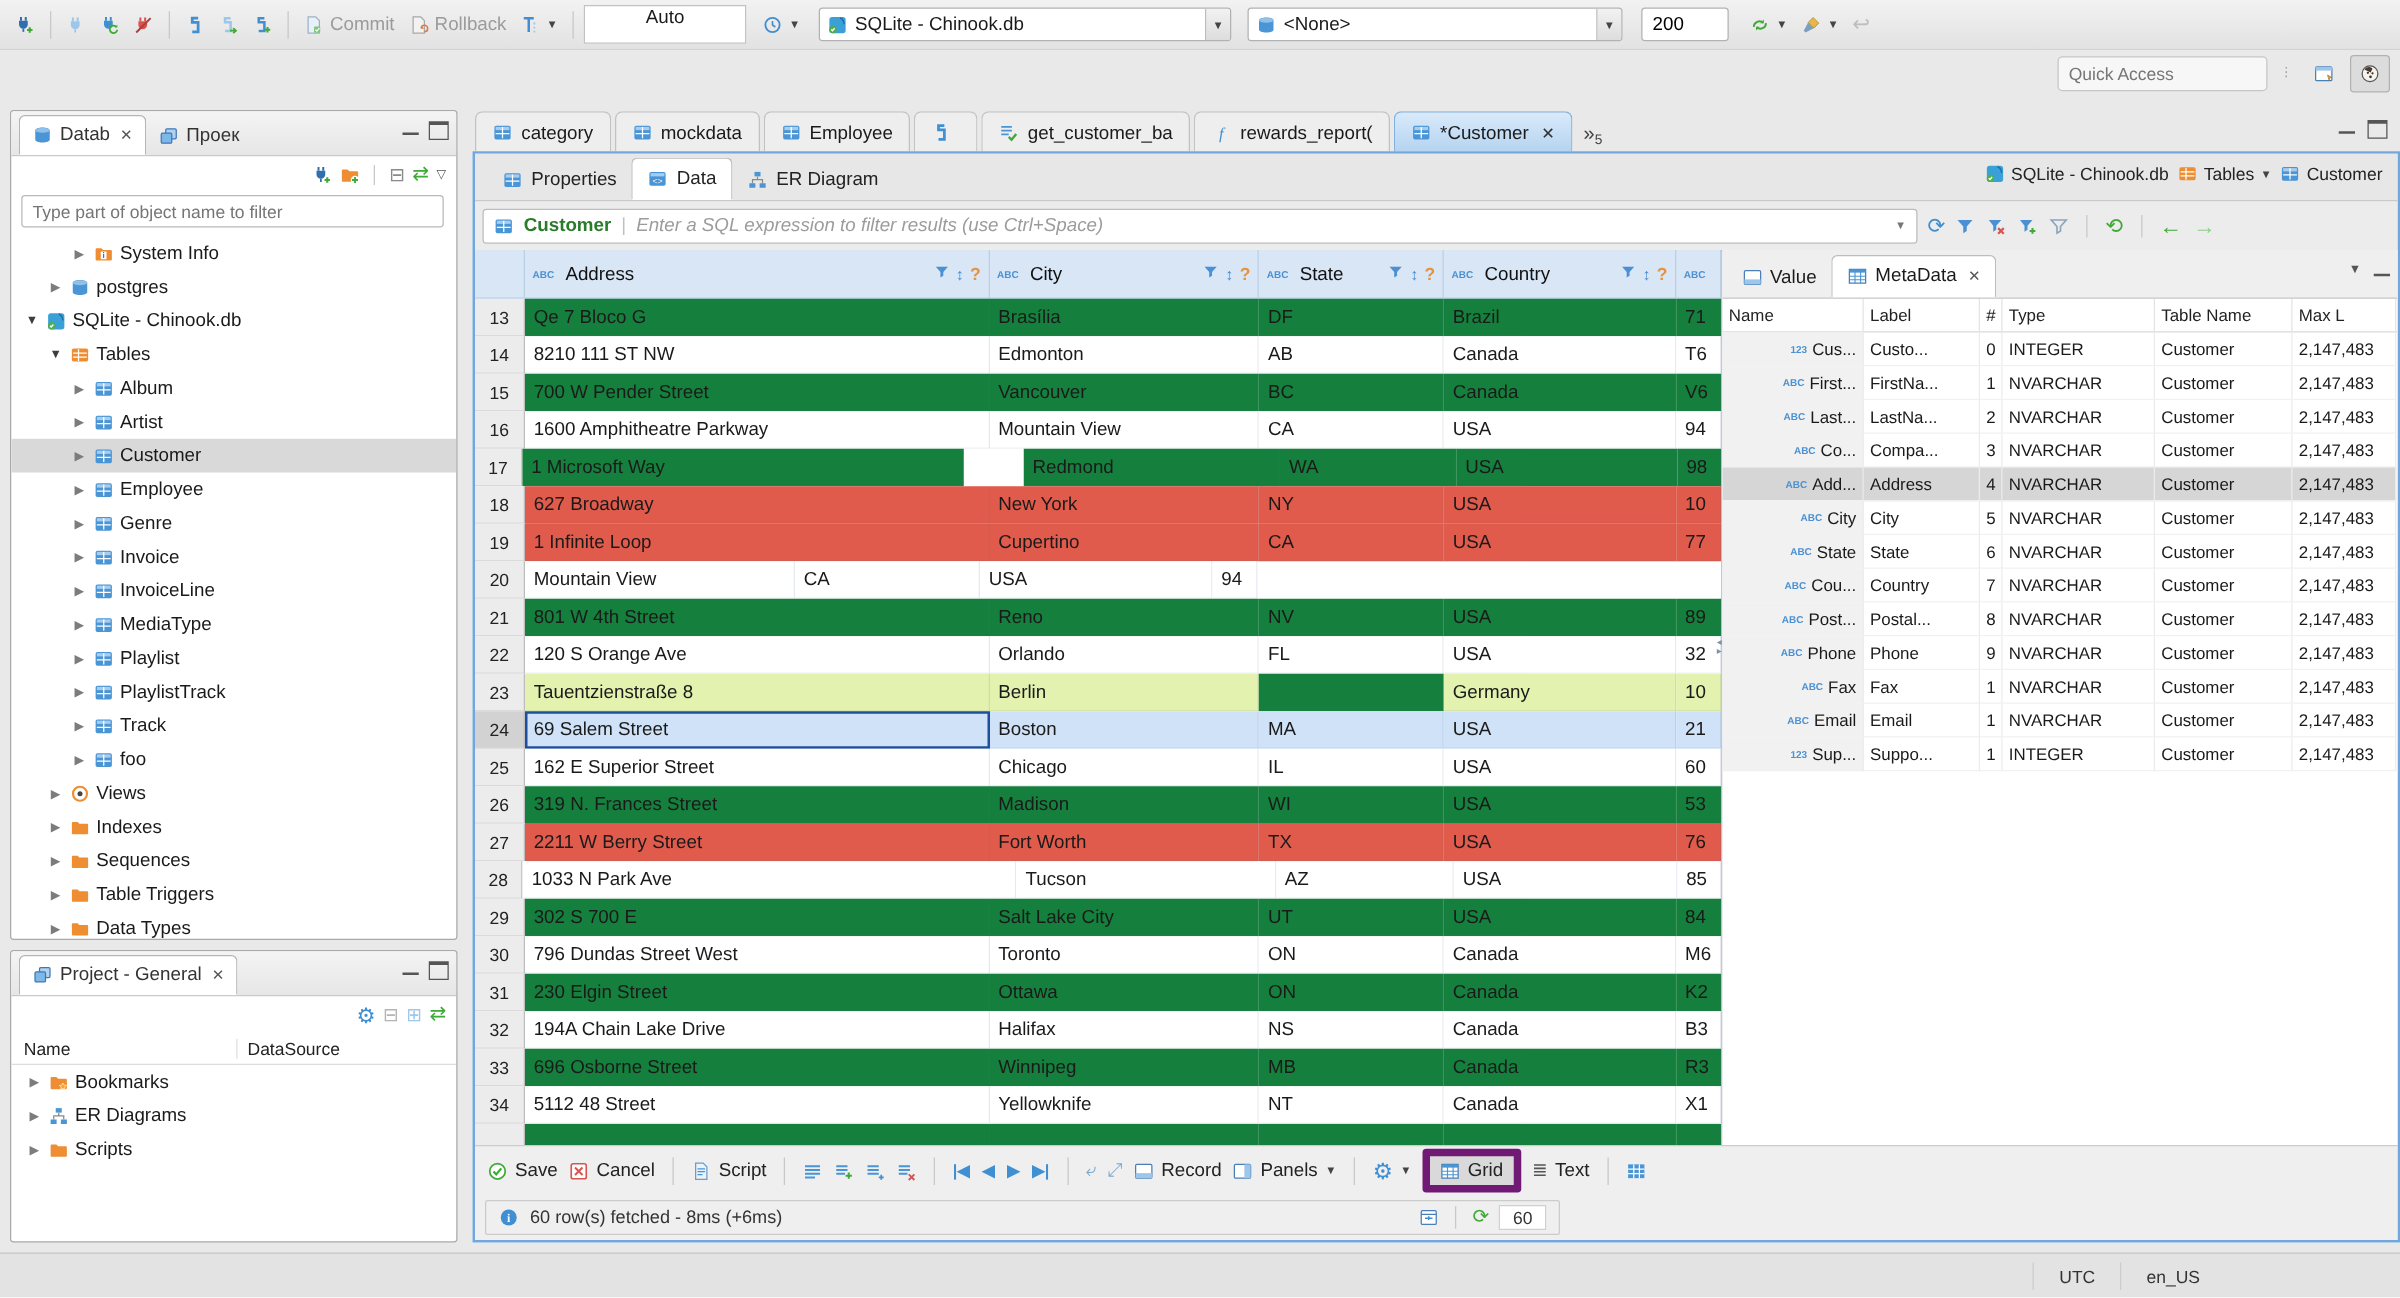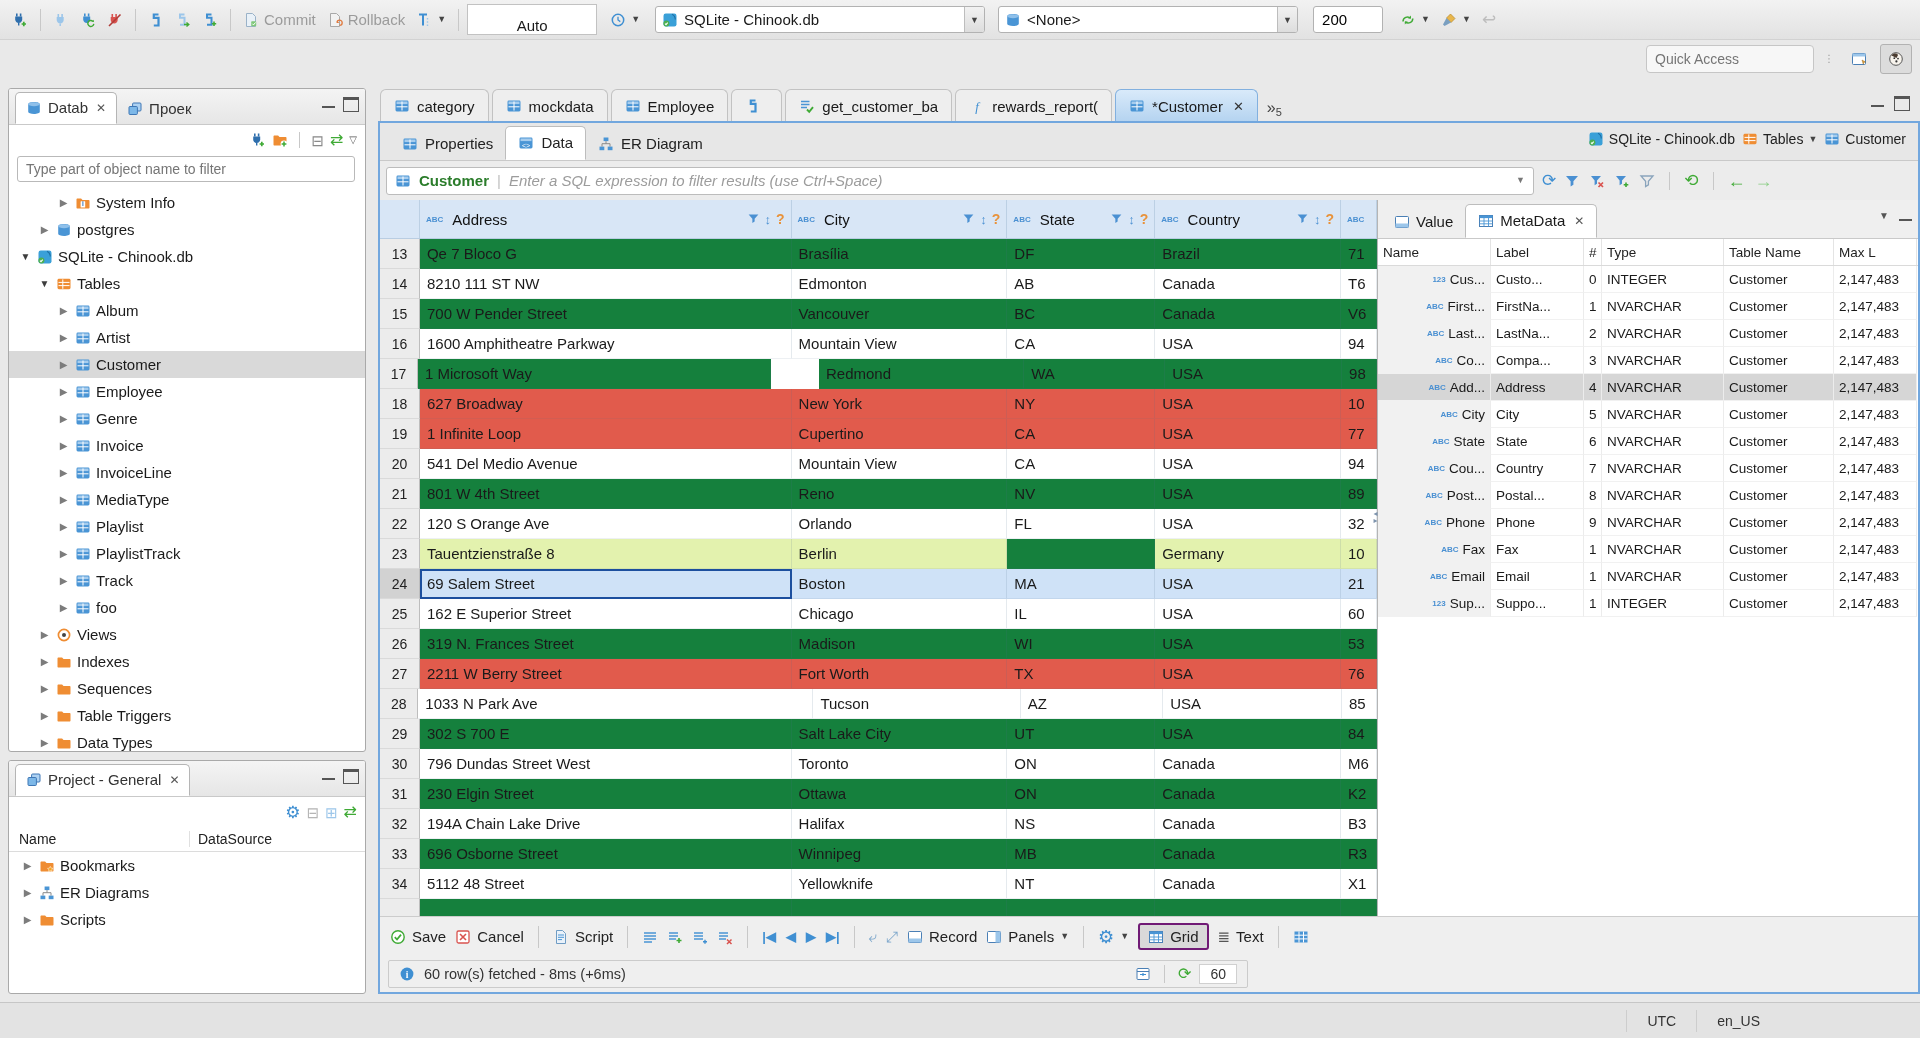--- a/index.html
+++ b/index.html
@@ -12,21 +12,21 @@
 
   
   .topbar{position:absolute;left:0;top:0;width:100%;height:40px;background:linear-gradient(#f2f2f2,#e2e2e2);
           border-bottom:1px solid #d2d2d2;display:flex;align-items:center;padding:0 8px;box-sizing:border-box;gap:3px}
   .tbtn{display:flex;align-items:center;gap:5px;padding:2px 4px;border-radius:3px}
   .dislbl{color:#9b9b9b;font-size:15px}
   .combo{display:flex;align-items:center;background:#fff;border:1px solid #b2b2b2;border-radius:3px;height:27px;
          padding-left:6px;gap:6px;box-sizing:border-box;overflow:hidden}
   .combo .arrowbox{width:19px;height:25px;background:linear-gradient(#f2f2f2,#ddd);border-left:1px solid #bdbdbd;
          display:flex;align-items:center;justify-content:center;font-size:9px;color:#444;margin-left:auto}
-  .autobox{width:128px;height:29px;background:#fff;border:1px solid #c2c2c2;display:flex;align-items:flex-end;justify-content:center}
+  .autobox{width:128px;height:29px;background:#fff;border:1px solid #c2c2c2;display:flex;align-items:flex-start;justify-content:center}
   .qrow{position:absolute;top:44px;right:8px;display:flex;align-items:center;gap:10px}
   .qinput{width:150px;height:26px;border:1px solid #c6c6c6;border-radius:4px;background:#f7f7f7;padding:0 8px;
           font-family:"Liberation Sans",sans-serif;font-size:14px;color:#888}
   .persp{display:flex;align-items:center;gap:6px}
   .pbtn{width:30px;height:28px;display:flex;align-items:center;justify-content:center;border-radius:3px}
   .pbtn.on{background:#dcdcdc;border:1px solid #b2b2b2}
 
   
   .panel{position:absolute;background:#fff;border:1px solid #a9a9a9;border-radius:3px;box-sizing:border-box;overflow:hidden}
   #navPanel{left:8px;top:88px;width:358px;height:664px}
@@ -108,21 +108,21 @@
             box-sizing:border-box;overflow:hidden;white-space:nowrap}
   .mname{background:#f1f1f1;justify-content:flex-start}
   .mrow.sel>div{background:#d6d6d6}
   .splitter{position:absolute;left:992px;top:380px;width:7px;height:28px;display:flex;flex-direction:column;
             align-items:center;justify-content:center;color:#7d93ad;font-size:8px;line-height:7px}
 
   
   .btoolbar{position:absolute;left:0;right:0;bottom:36px;height:40px;background:#efefef;border-top:1px solid #cccccc;
             display:flex;align-items:center;padding:0 10px;gap:9px;box-sizing:border-box;font-size:15px;color:#222}
   .bbtn{display:flex;align-items:center;gap:6px;white-space:nowrap}
-  .bbtn.pressed{background:#d9d9d9;border:2px solid #701a75;border-radius:3px;padding:3px 8px}
+  .bbtn.pressed{background:#d9d9d9;border:6px solid #701a75;border-radius:3px;padding:3px 8px}
   .navg{color:#3f8fd2;font-size:13px;font-weight:bold;display:flex;gap:10px}
   .statusrow{position:absolute;left:0;right:0;bottom:0;height:36px;background:#efefef;display:flex;align-items:center;
              padding:0 8px;gap:10px;box-sizing:border-box}
   .statusbox{display:flex;align-items:center;gap:9px;border:1px solid #cbcbcb;border-radius:2px;height:28px;
              padding:0 10px;width:860px;box-sizing:border-box;color:#333;font-size:14.5px;position:relative}
   .sright{position:absolute;right:10px;display:flex;align-items:center;gap:8px}
   .fcount{border:1px solid #d0d0d0;padding:1px 10px;background:#fff;font-size:14px}
 
   
   .winbar{position:absolute;left:0;bottom:0;width:100%;height:36px;background:#e3e3e3;border-top:1px solid #c6c6c6;
@@ -1005,23 +1005,20 @@
             </div>
             <div class="gcell bg-error" style="width: 186px;">
               <span>USA</span>
             </div>
             <div class="gcell bg-error" style="width: 36px;">
               <span>77</span>
             </div>
           </div>
           <div class="grow">
             <div class="gnum" style="">20</div>
-            <div class="gcell bg-plain" style="width: 372px;">
-              <span>541 Del Medio Avenue</span>
-            </div>
             <div class="gcell bg-plain" style="width: 216px;">
               <span>Mountain View</span>
             </div>
             <div class="gcell bg-plain" style="width: 148px;">
               <span>CA</span>
             </div>
             <div class="gcell bg-plain" style="width: 186px;">
               <span>USA</span>
             </div>
             <div class="gcell bg-plain" style="width: 36px;">

